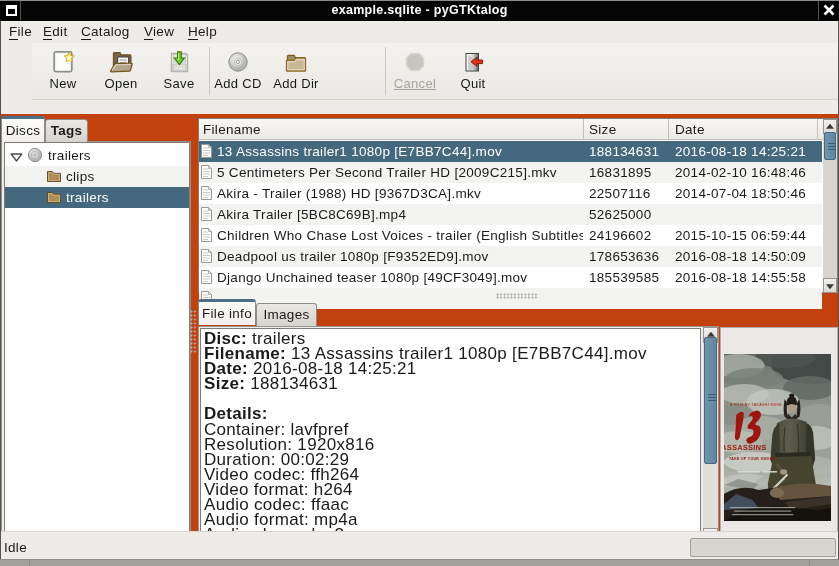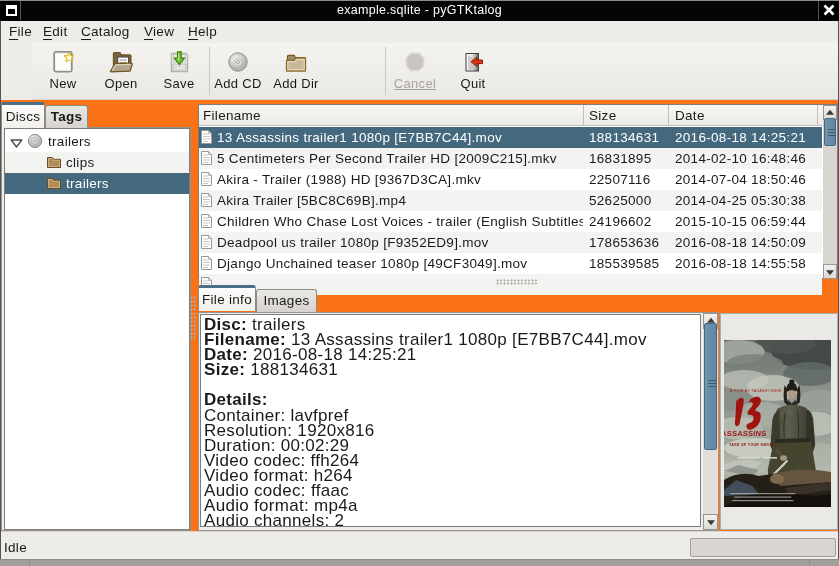--- a/index.html
+++ b/index.html
@@ -4,38 +4,38 @@
 <style>
 * { margin:0; padding:0; box-sizing:border-box; }
 html,body { width:839px; height:566px; overflow:hidden; }
 body { font-family:"Liberation Sans", sans-serif; font-size:13.5px; letter-spacing:0.3px; color:#1a1a1a; background:#eeece8; position:relative; }
 .abs { position:absolute; }
 
 
 #titlebar { left:0; top:0; width:839px; height:21px; background:#050505; border-top:1px solid #8f8d89; }
 #titlebtn { left:1px; top:1px; width:20px; height:19px; background:#000; border-right:1px solid #55534f; }
 #titleicon { left:5px; top:4px; width:11px; height:11px; border:2px solid #fff; border-top:4px solid #fff; background:#000; }
-#title { left:0; top:3px; width:839px; text-align:center; color:#fff; font-weight:normal; font-size:12.5px; }
+#title { left:0; top:3px; width:839px; text-align:center; color:#fff; font-weight:bold; font-size:12.5px; }
 #closebtn { right:1px; top:1px; width:20px; height:19px; background:#000; border-left:1px solid #55534f; }
 
 
 #menubar { left:0; top:21px; width:839px; height:22px; background:#eeece8; }
 .menuitem { position:absolute; top:3px; }
 .mn { border-bottom:1px solid #1a1a1a; }
 
 
 #toolbar { left:0; top:43px; width:839px; height:57px; background:linear-gradient(#f4f3f0,#eae8e4); border-bottom:1px solid #d6d3cd;margin-left:32px; }
 .tbtn { position:absolute; top:7px; width:58px; text-align:center; }
 .tbtn svg { display:block; margin:0 auto; }
 .tlabel { margin-top:2px; font-size:13px; }
 .tsep { position:absolute; top:4px; width:1px; height:48px; background:#cbc7c1; }
 .disabled { color:#a8a49e;text-decoration:underline; }
 
 
-#mainarea { left:0; top:100px; width:839px; height:434px; background:#f97316; }
+#mainarea { left:0; top:114px; width:839px; height:434px; background:#c2410c; }
 
 
 .tab { position:absolute; height:23px; background:linear-gradient(#eae8e4,#d6d3ce); border:1px solid #8e8b86; border-bottom:none; border-radius:3px 3px 0 0; text-align:center; padding-top:3px; z-index:2; }
 .tab.active { background:linear-gradient(#fcfcfb,#f1efeb); border-top:3px solid #4a7089; height:26px; padding-top:4px; z-index:3; }
 #ltab1 { left:1px; top:2px; width:44px; }
 #ltab2 { left:45px; top:5px; width:43px;font-weight:bold; }
 #lbody { left:1px; top:27px; width:190px; height:404px; background:#efede9; border:1px solid #95928c; }
 #ltree { left:4px; top:28px; width:186px; height:402px; background:#fff; border:1px solid #807d78; overflow:hidden; }
 
 .trow { position:absolute; left:0; width:100%; height:21px; }
@@ -288,21 +288,20 @@
             <path d="M8.5 1.5 l3 3 h-3 z" fill="#eeeeec" stroke="#9b9890" stroke-width="0.7"></path>
             <g stroke="#c8c8c4" stroke-width="1">
               <path d="M3 5 h5"></path>
               <path d="M3 7.5 h7"></path>
               <path d="M3 10 h7"></path>
               <path d="M3 12.5 h5"></path>
             </g>
           </svg></span>
         <span class="fcell" style="left:18px;width:366px">Akira Trailer [5BC8C69B].mp4</span>
         <span class="fcell" style="left:390px">52625000</span>
-        <span class="fcell" style="left:476px">2014-04-25 05:30:38</span>
       </div>
       <div class="frow" style="top:106px">
         <span class="abs" style="left:1px;top:2px"><svg width="13" height="16" viewBox="0 0 13 16">
             <path d="M1.5 1.5 h7 l3 3 v10 h-10 z" fill="#ffffff" stroke="#9b9890"></path>
             <path d="M8.5 1.5 l3 3 h-3 z" fill="#eeeeec" stroke="#9b9890" stroke-width="0.7"></path>
             <g stroke="#c8c8c4" stroke-width="1">
               <path d="M3 5 h5"></path>
               <path d="M3 7.5 h7"></path>
               <path d="M3 10 h7"></path>
               <path d="M3 12.5 h5"></path>

